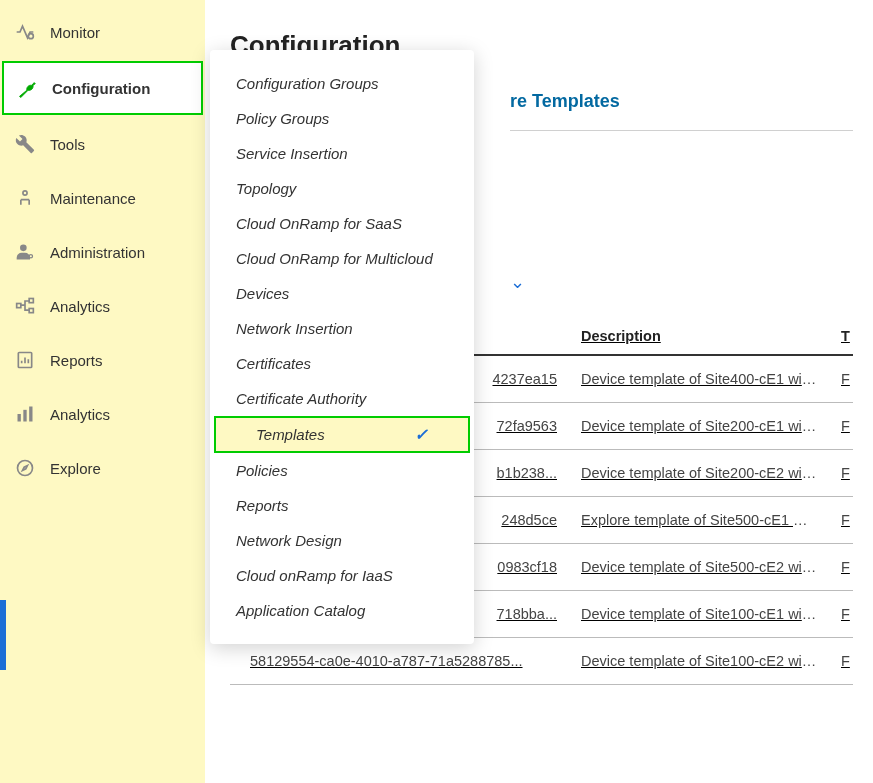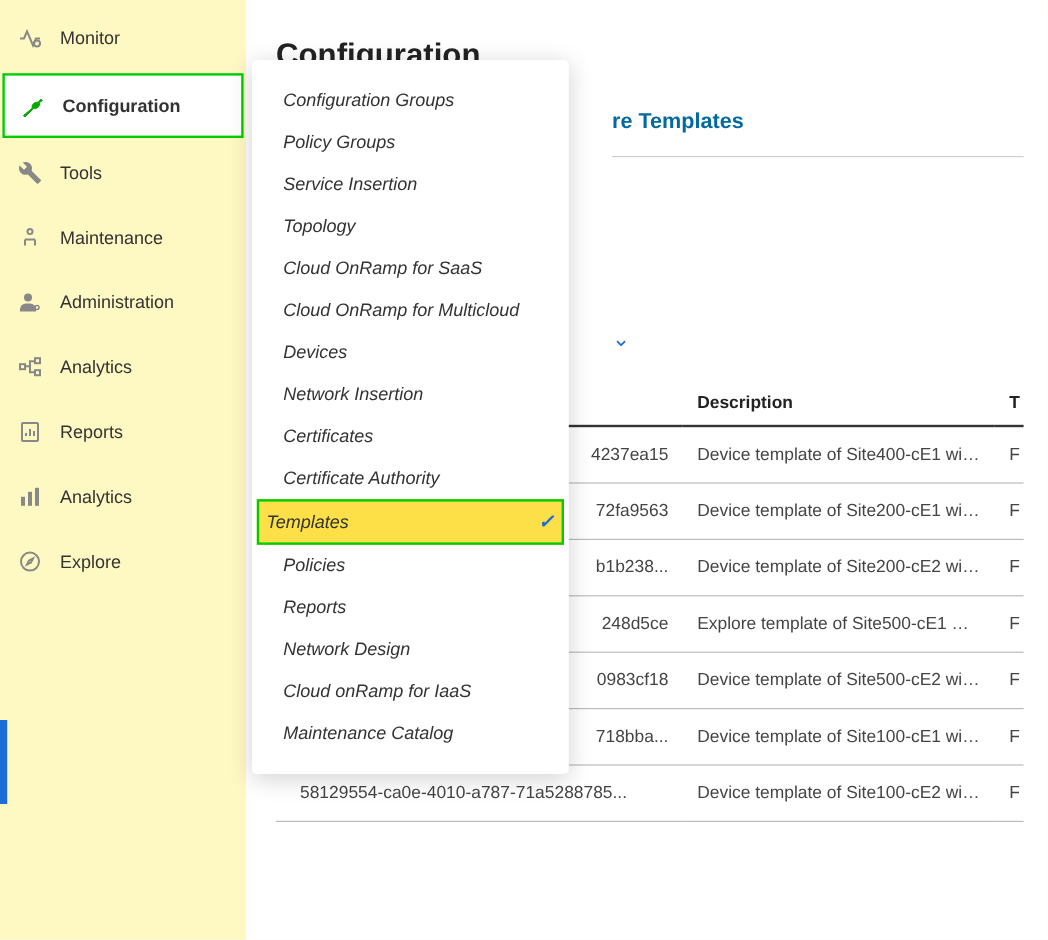--- a/index.html
+++ b/index.html
@@ -77,20 +77,21 @@
     margin-left: 280px;
   }
   .chevron {
     color: #1c6ed6;
     margin-left: 280px;
     margin-top: 140px;
     font-size: 18px;
   }
   .table-wrap {
     margin-top: 25px;
+    text-decoration: underline;
   }
   .table {
     width: 100%;
     border-collapse: collapse;
     font-size: 14.5px;
   }
   .table th {
     text-align: left;
     font-weight: 700;
     padding: 10px 12px;
@@ -124,24 +125,24 @@
   .dropdown-item {
     padding: 9px 26px;
     font-size: 15px;
     color: #333;
     cursor: pointer;
     display: flex;
     justify-content: space-between;
     align-items: center;
   }
   .dropdown-item-selected {
-    background: #fde047;
+    background: #fef9c3;
     border: 2px solid #00cc00;
     margin: 0 4px;
-    padding: 7px 6px;
+    padding: 7px 40px;
   }
   .check { color: #1c6ed6; font-size: 16px; font-weight: bold; }
   .left-blue-bar {
     position: absolute;
     left: 0;
     top: 600px;
     width: 6px;
     height: 70px;
     background: #1c6ed6;
   }
@@ -352,15 +353,15 @@
   <div class="dropdown-item">
       <span>Reports</span>
     </div>
   <div class="dropdown-item">
       <span>Network Design</span>
     </div>
   <div class="dropdown-item">
       <span>Cloud onRamp for IaaS</span>
     </div>
   <div class="dropdown-item">
-      <span>Maintenance Catalog</span>
+      <span>Application Catalog</span>
     </div>
 </div>
 
 </body></html>

